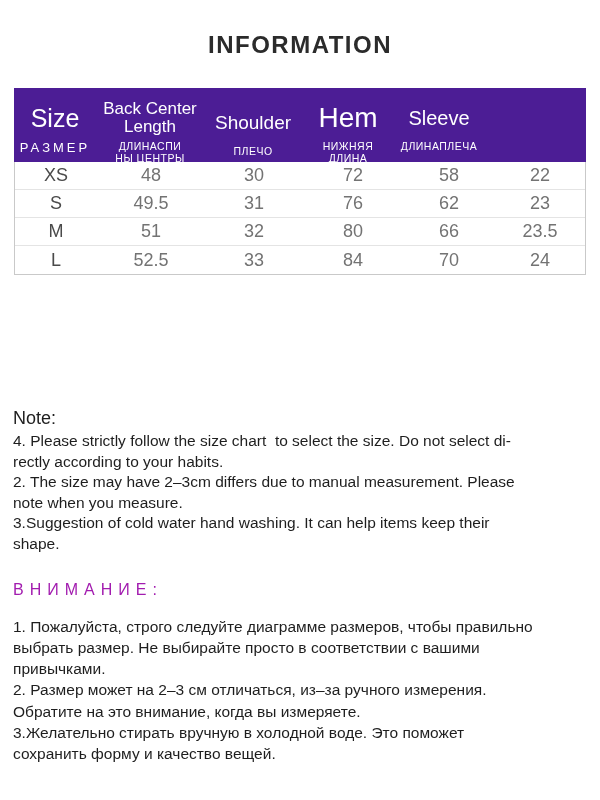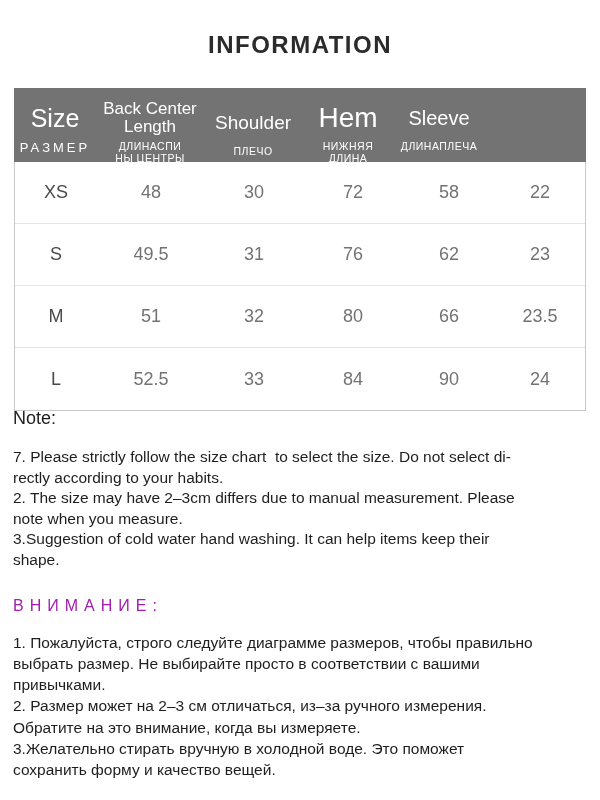--- a/index.html
+++ b/index.html
@@ -9,21 +9,21 @@
     font-family:"Liberation Sans", sans-serif; overflow:hidden;
   }
   .page-title {
     position:absolute; top:31px; left:0; width:600px;
     text-align:center; font-size:24px; font-weight:bold;
     letter-spacing:1.5px; color:#2b2b2b;
   }
   
   .size-table { position:absolute; left:14px; top:88px; width:572px; }
   .thead {
-    display:flex; background:#737373; color:#ffffff; height:74px;
+    display:flex; background:#4c1d95; color:#ffffff; height:74px;
   }
   .th {
     display:flex; flex-direction:column; align-items:center;
     padding-top:8px;
   }
   .th-main {
     display:flex; align-items:center; justify-content:center;
     min-height:44px; text-align:center; white-space:pre-line; line-height:1.05;
   }
   .th-sub {
@@ -40,33 +40,33 @@
   .th.c0 .th-sub  { font-size:13px; letter-spacing:3px; }
   .th.c1 .th-main { font-size:17px; }
   .th.c2 .th-main { font-size:19px; }
   .th.c3 .th-main { font-size:19px; }
   .th.c4 .th-main { font-size:28px; }
   .th.c5 .th-main { font-size:20px; }
   .tbody {
     border:1px solid #c9c9c9; border-top:none;
   }
   .tr {
-    display:flex; height:62px; align-items:center;
+    display:flex; height:28px; align-items:center;
     border-bottom:1px solid #e4e4e4;
   }
   .tr:last-child { border-bottom:none; }
   .td {
     text-align:center; font-size:18px; color:#737373;
   }
   .td.size-cell { color:#4a4a4a; }
   
   .notes {
     position:absolute; left:13px; top:408px; width:578px; color:#1e1e1e;
   }
-  .note-heading { font-size:18px; margin-bottom:18px; }
+  .note-heading { font-size:18px; margin-bottom:2px; }
   .note-line-en { font-size:15.5px; line-height:20.6px; white-space:pre; }
   .note-line-ru { font-size:15.5px; line-height:21.3px; white-space:pre; }
   .ru-heading {
     font-size:16px; letter-spacing:6px; margin-top:26px; margin-bottom:17px;
     color:#a21caf;
   }
 </style>
 </head>
 <body>
 
@@ -124,29 +124,29 @@
         <div class="td c2">32</div>
         <div class="td c3">80</div>
         <div class="td c4">66</div>
         <div class="td c5">23.5</div>
       </div>
       <div class="tr">
         <div class="td size-cell c0">L</div>
         <div class="td c1">52.5</div>
         <div class="td c2">33</div>
         <div class="td c3">84</div>
-        <div class="td c4">90</div>
+        <div class="td c4">70</div>
         <div class="td c5">24</div>
       </div>
     </div>
   </div>
 
   <div class="notes">
     <div class="note-heading">Note:</div>
-    <div class="note-line-en">7. Please strictly follow the size chart  to select the size. Do not select di-</div>
+    <div class="note-line-en">4. Please strictly follow the size chart  to select the size. Do not select di-</div>
     <div class="note-line-en">rectly according to your habits.</div>
     <div class="note-line-en">2. The size may have 2–3cm differs due to manual measurement. Please</div>
     <div class="note-line-en">note when you measure.</div>
     <div class="note-line-en">3.Suggestion of cold water hand washing. It can help items keep their</div>
     <div class="note-line-en">shape.</div>
 
     <div class="ru-heading">ВНИМАНИЕ:</div>
     <div class="note-line-ru">1. Пожалуйста, строго следуйте диаграмме размеров, чтобы правильно</div>
     <div class="note-line-ru">выбрать размер. Не выбирайте просто в соответствии с вашими</div>
     <div class="note-line-ru">привычками.</div>

